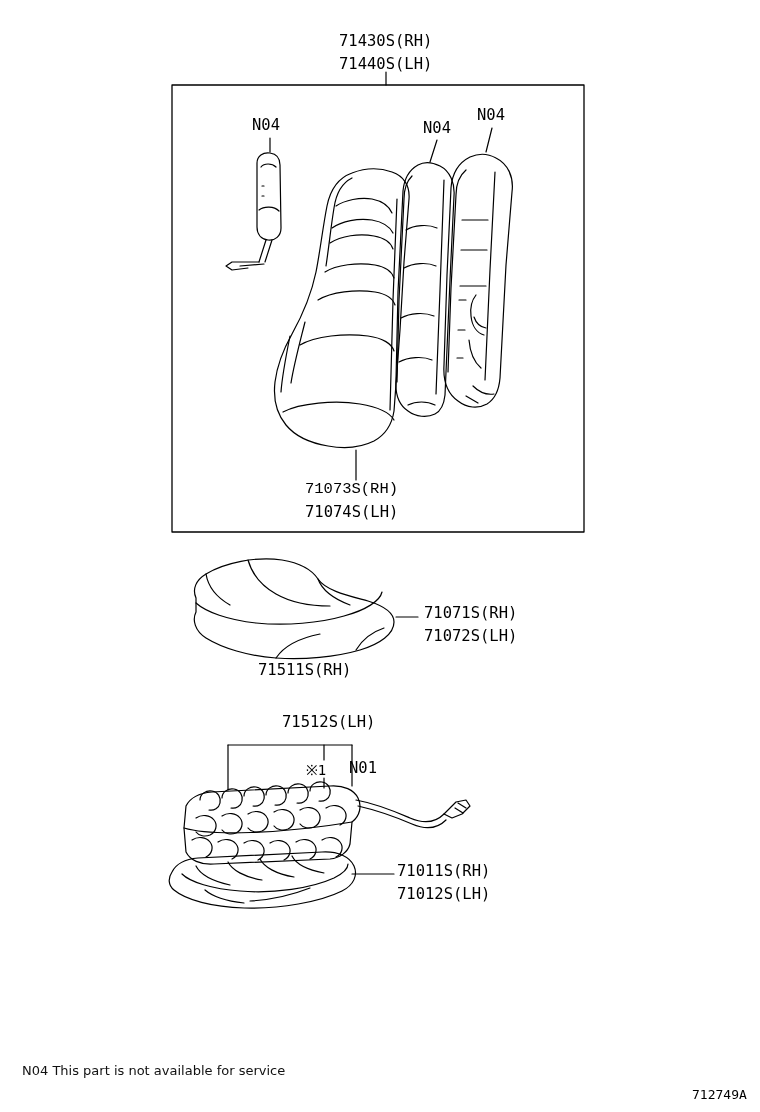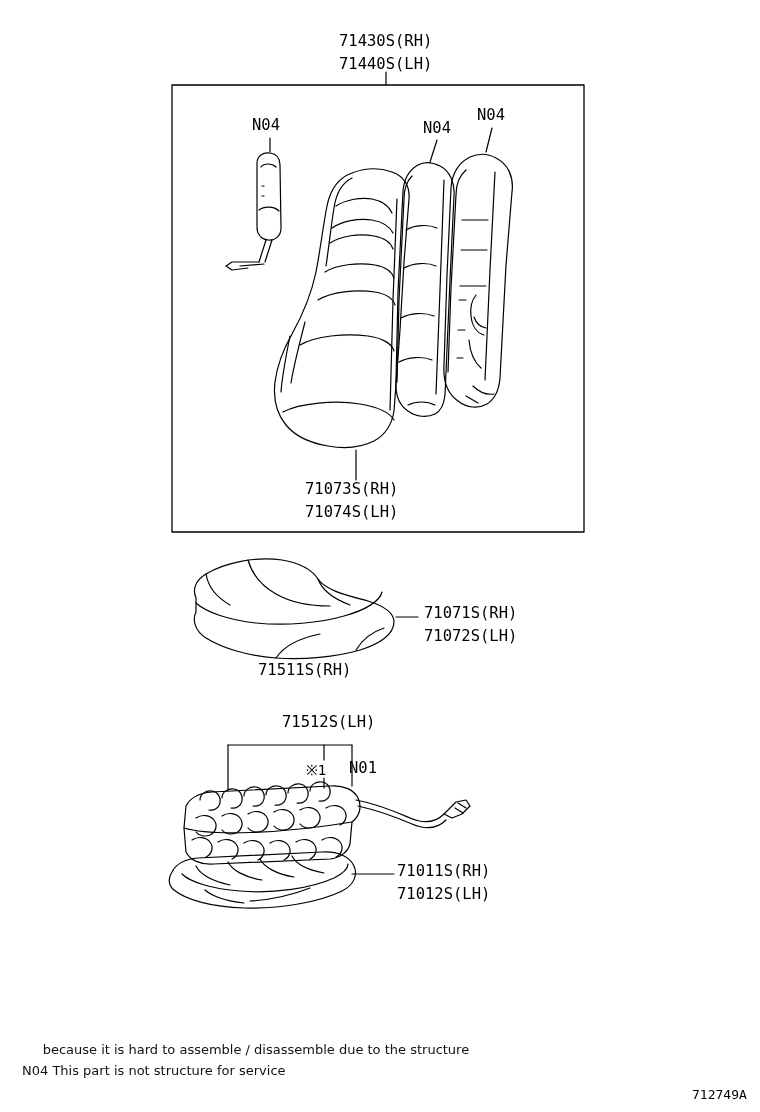--- a/index.html
+++ b/index.html
@@ -250,33 +250,32 @@
 
   </svg>
 
   <div class="lbl" style="left:339px; top:31px;">71430S(RH)</div>
   <div class="lbl" style="left:339px; top:54px;">71440S(LH)</div>
 
   <div class="lbl" style="left:252px; top:115px;">N04</div>
   <div class="lbl" style="left:423px; top:118px;">N04</div>
   <div class="lbl" style="left:477px; top:105px;">N04</div>
 
-  <div class="lbl" style="left:305px; top:479px;">71073S(RH)</div>
+  <div class="lbl" style="left:305px; top:479px;font-family:Liberation Mono, monospace;">71073S(RH)</div>
   <div class="lbl" style="left:305px; top:502px;">71074S(LH)</div>
 
   <div class="lbl" style="left:424px; top:603px;">71071S(RH)</div>
   <div class="lbl" style="left:424px; top:626px;">71072S(LH)</div>
 
   <div class="lbl" style="left:258px; top:660px;">71511S(RH)</div>
   <div class="lbl" style="left:258px; top:712px;margin-left:24px;">71512S(LH)</div>
 
   <div class="lbl small" style="left:306px; top:760px;">※1</div>
   <div class="lbl" style="left:328px; top:758px;margin-left:21px;">N01</div>
 
   <div class="lbl" style="left:397px; top:861px;">71011S(RH)</div>
   <div class="lbl" style="left:397px; top:884px;">71012S(LH)</div>
 
-  <div class="note" style="left:22px; top:1040px;">     because it is hard to assemble / disassemble due to the structure</div>
-  <div class="note" style="left:22px; top:1061px;">N04 This part is not structure for service</div>
+  <div class="note" style="left:22px; top:1061px;">N04 This part is not available for service</div>
 
   <div class="footer-code" style="left:692px; top:1087px;">712749A</div>
 
 </div>
 
 </body></html>

